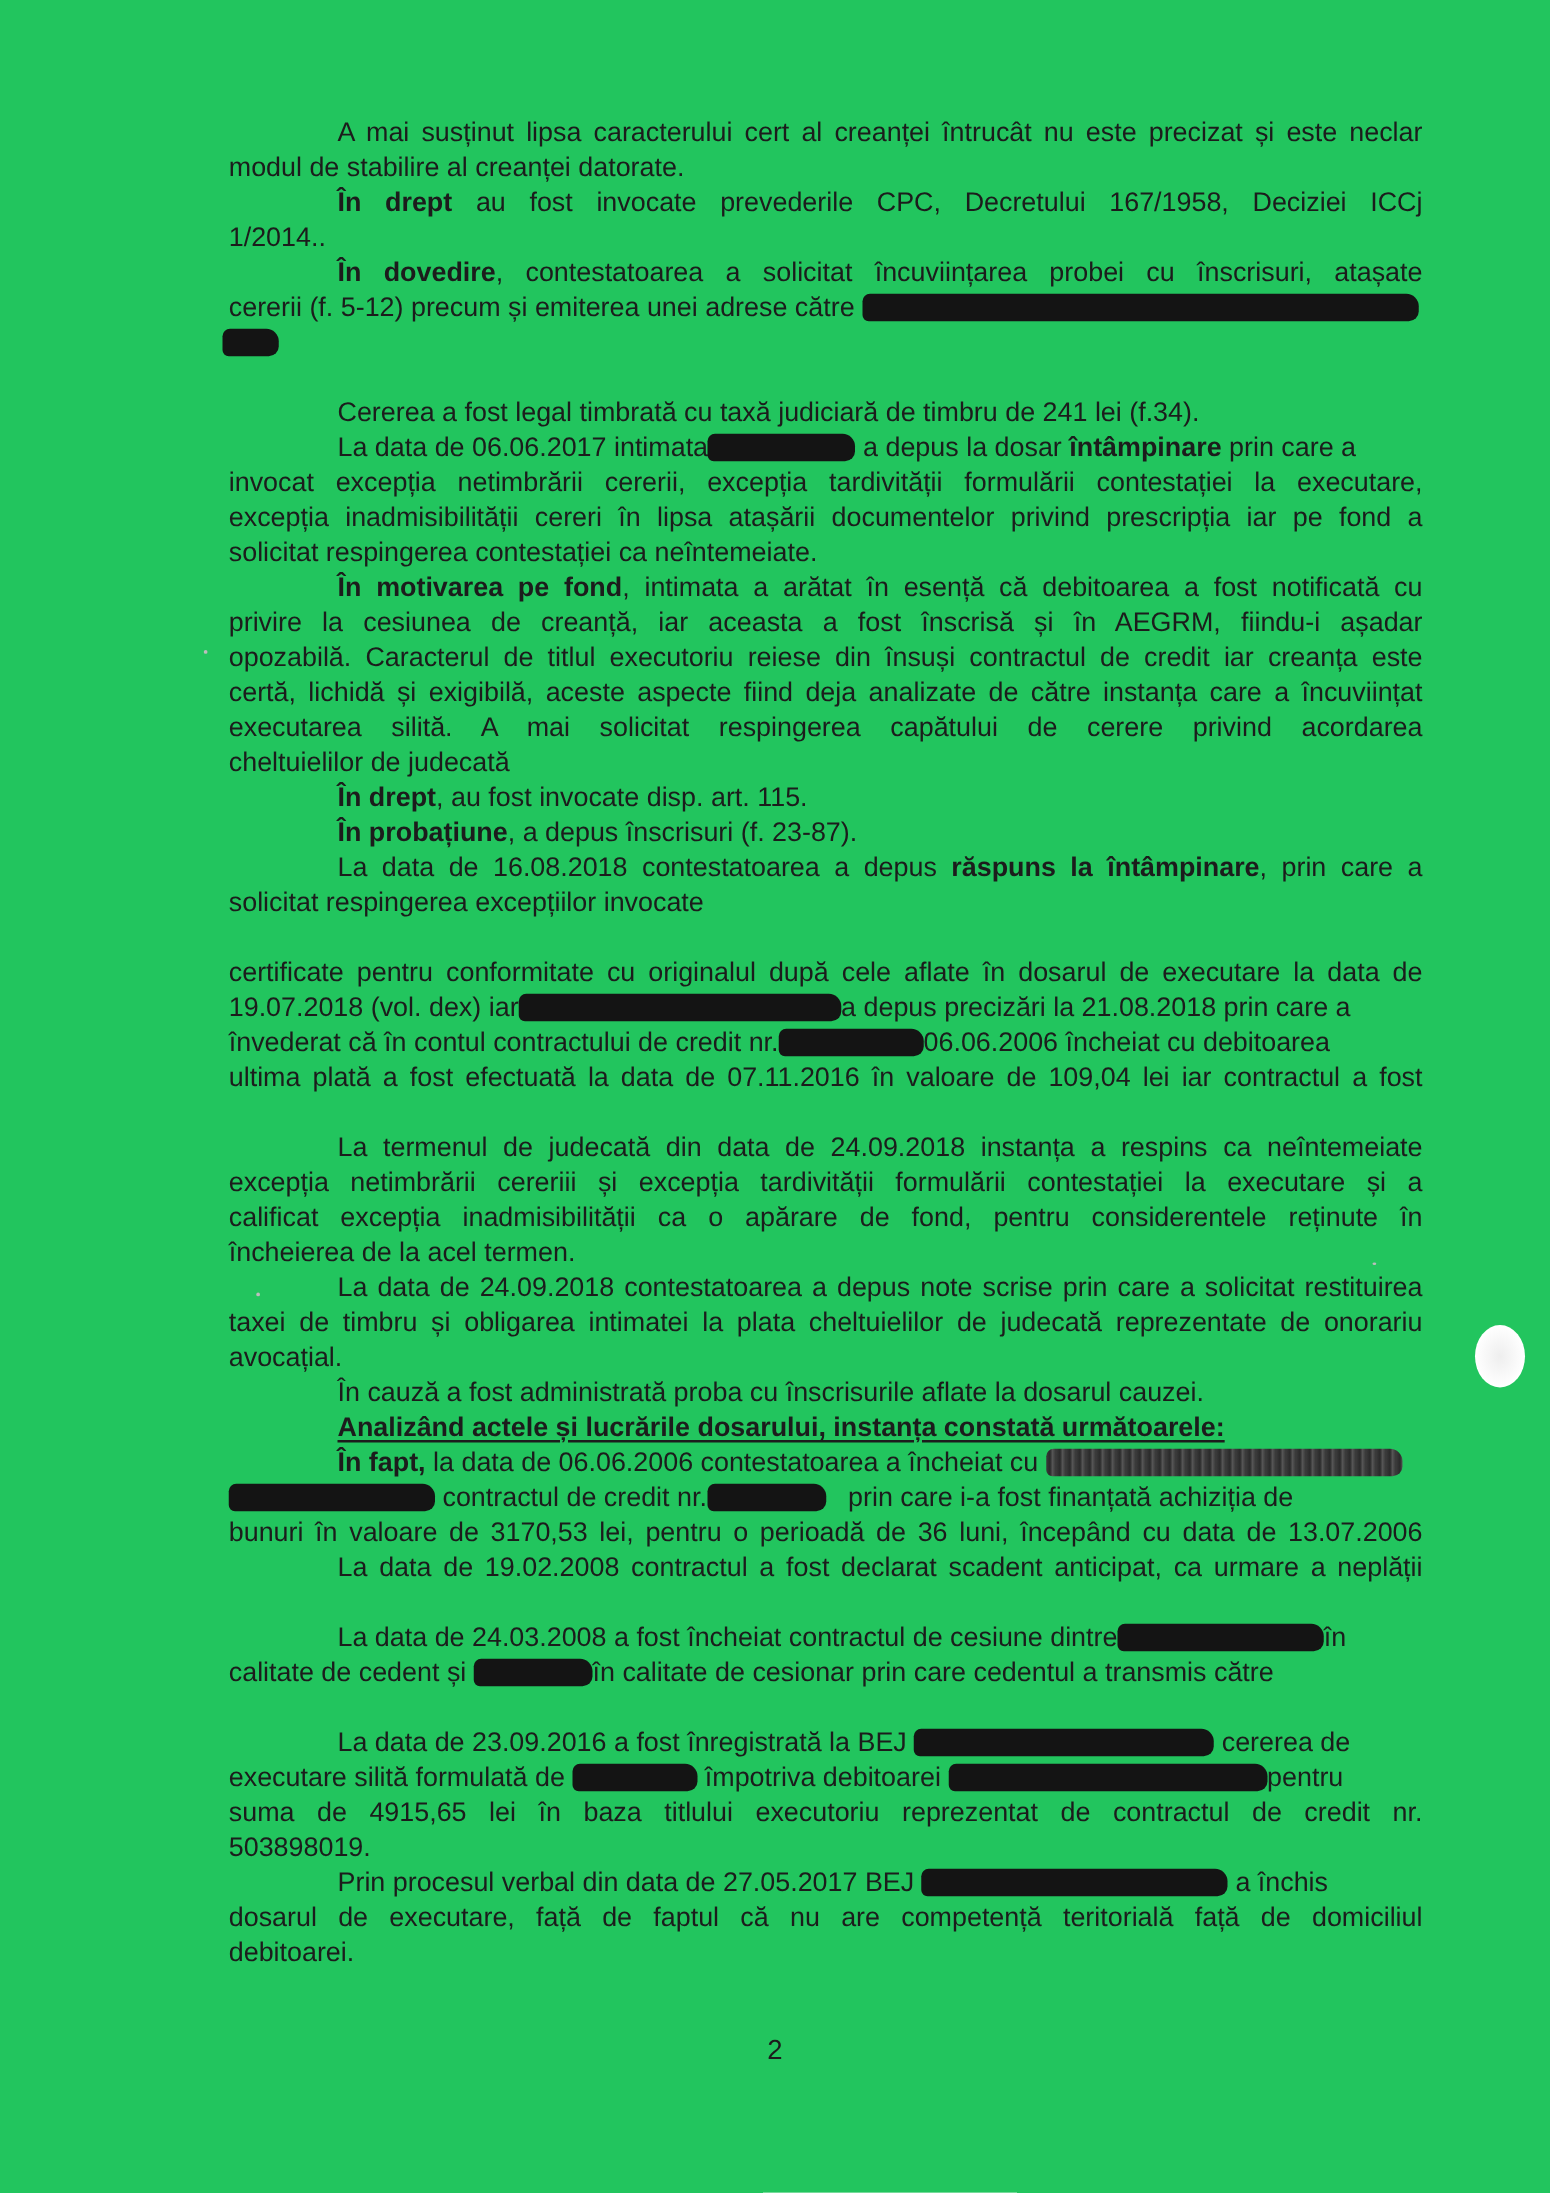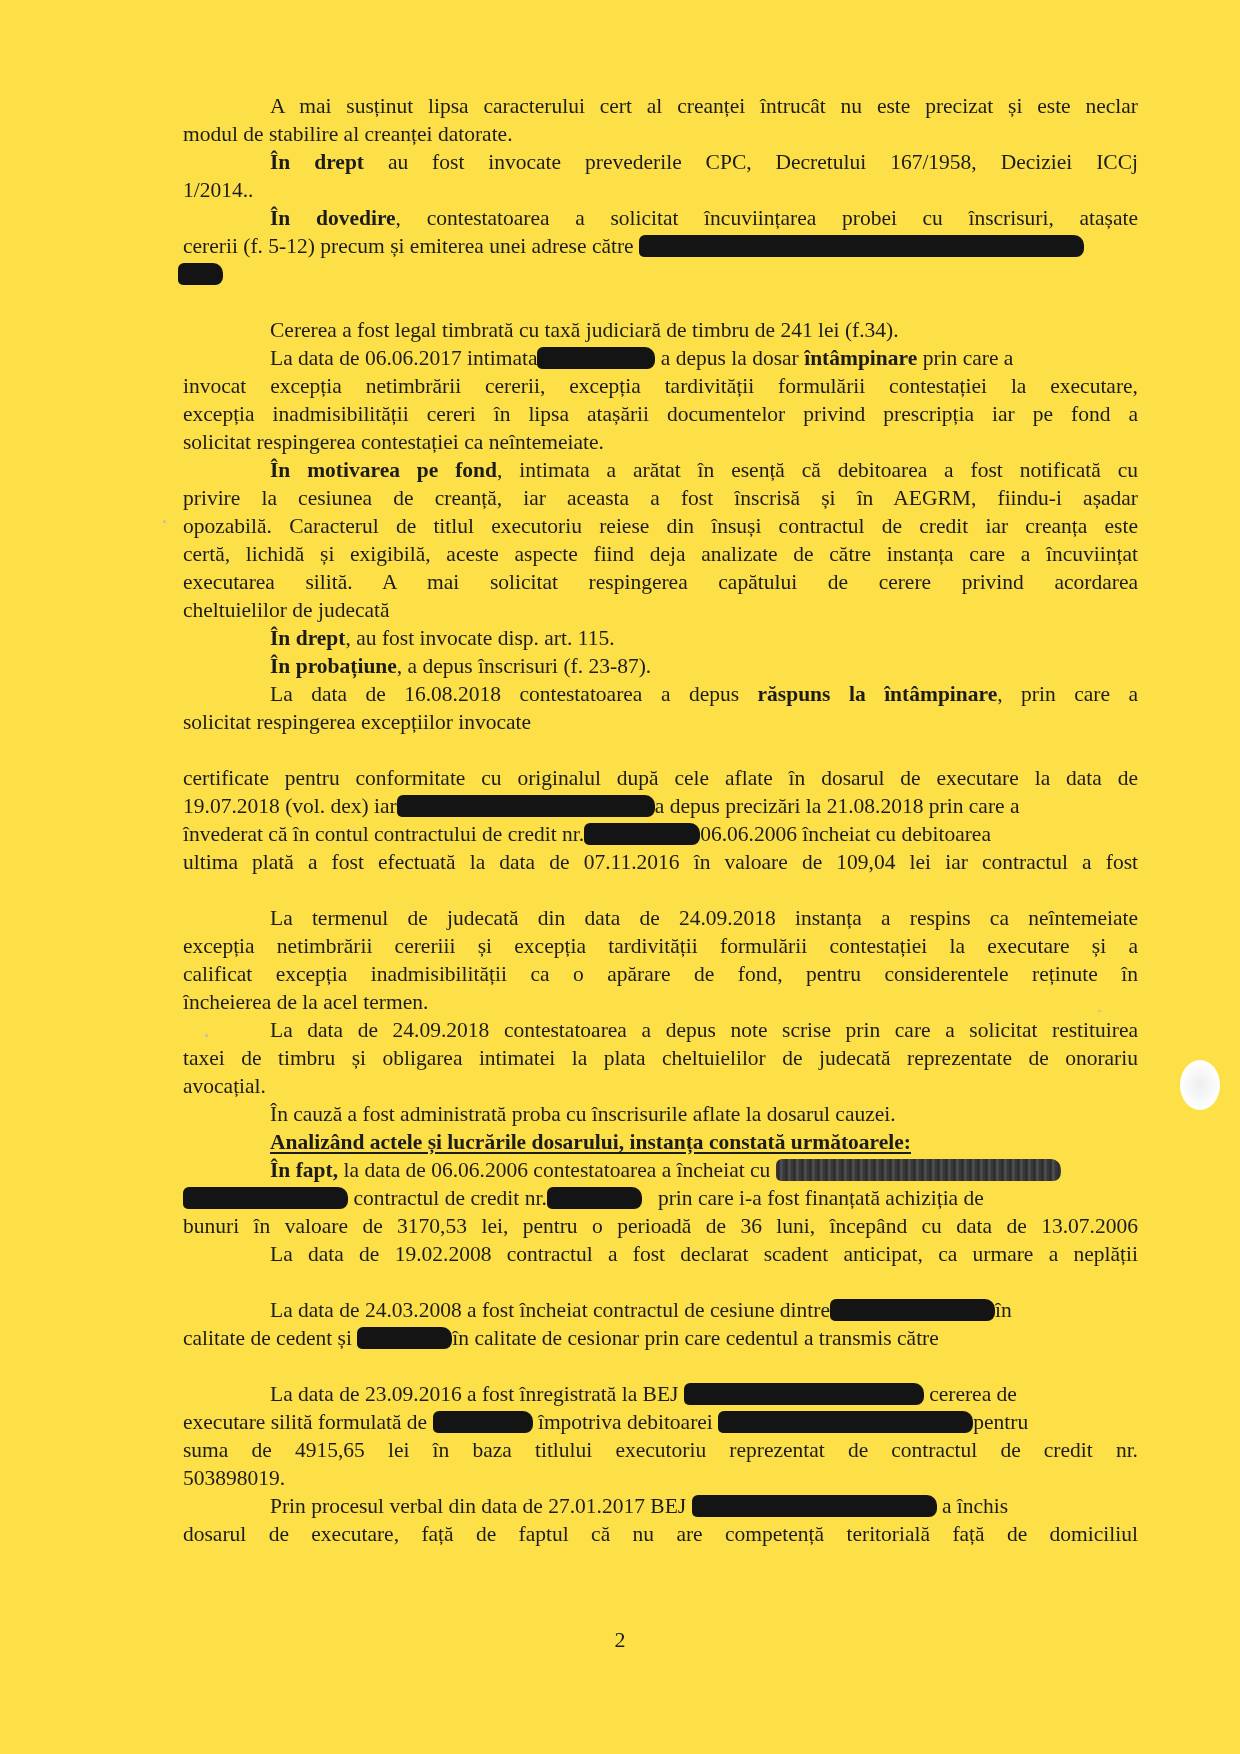--- a/index.html
+++ b/index.html
@@ -1,20 +1,20 @@
 <!DOCTYPE html>
 <html><head>
 <meta charset="utf-8">
 <style>
   html, body { margin: 0; padding: 0; background: #ffffff; }
   body { width: 1240px; height: 1754px; position: relative; overflow: hidden; }
   .page {
     position: absolute; left: 0; top: 0; width: 1240px; height: 1754px;
-    background: #fde047;
-    font-family: Liberation Serif, serif;
+    background: #22c55e;
+    font-family: Liberation Sans, sans-serif;
     color: #1c1c1c;
     font-size: 21.5px;
   }
   .line {
     position: absolute;
     left: 183px;
     width: 955px;
     height: 28px;
     line-height: 28px;
     white-space: nowrap;
@@ -84,22 +84,23 @@
   <div class="line indent" style="top:1156px"><b>În fapt,</b><span> la data de 06.06.2006 contestatoarea a încheiat cu</span> <span class="redact textured" style="width:285px"></span></div>
   <div class="line" style="top:1184px"><span class="redact" style="width:165px"></span> <span>contractul de credit nr.</span><span class="redact" style="width:95px"></span>&nbsp;&nbsp;&nbsp;<span>prin care i-a fost finanțată achiziția de</span></div>
   <div class="line just" style="top:1212px"><span>bunuri în valoare de 3170,53 lei, pentru o perioadă de 36 luni, începând cu data de 13.07.2006</span></div>
   <div class="line indent just" style="top:1240px"><span>La data de 19.02.2008 contractul a fost declarat scadent anticipat, ca urmare a neplății</span></div>
   <div class="line indent" style="top:1296px"><span>La data de 24.03.2008 a fost încheiat contractul de cesiune dintre</span><span class="redact" style="width:165px"></span><span>în</span></div>
   <div class="line" style="top:1324px"><span>calitate de cedent  și</span> <span class="redact" style="width:95px"></span><span>în calitate de cesionar  prin care cedentul a transmis către</span></div>
   <div class="line indent" style="top:1380px"><span>La data de 23.09.2016 a fost înregistrată la BEJ</span> <span class="redact" style="width:240px"></span> <span>cererea de</span></div>
   <div class="line" style="top:1408px"><span>executare silită formulată de</span> <span class="redact" style="width:100px"></span> <span>împotriva debitoarei</span> <span class="redact" style="width:255px"></span><span>pentru</span></div>
   <div class="line just" style="top:1436px"><span>suma de 4915,65 lei în baza titlului executoriu reprezentat de contractul de credit nr.</span></div>
   <div class="line" style="top:1464px"><span>503898019.</span></div>
-  <div class="line indent" style="top:1492px"><span>Prin procesul verbal din data de 27.01.2017 BEJ</span> <span class="redact" style="width:245px"></span> <span>a închis</span></div>
+  <div class="line indent" style="top:1492px"><span>Prin procesul verbal din data de 27.05.2017 BEJ</span> <span class="redact" style="width:245px"></span> <span>a închis</span></div>
   <div class="line just" style="top:1520px"><span>dosarul de executare, față de faptul că nu are competență teritorială față de domiciliul</span></div>
+  <div class="line" style="top:1548px"><span>debitoarei.</span></div>
 
   <div class="page-number">2</div>
 
   <div class="speck" style="left:163px;top:520px;width:3px;height:3px"></div>
   <div class="speck" style="left:205px;top:1034px;width:3px;height:3px"></div>
   <div class="speck" style="left:1098px;top:1010px;width:3px;height:2px"></div>
   <div class="smudge" style="left:1180px;top:1060px"></div>
 </div>
 
 </body></html>

